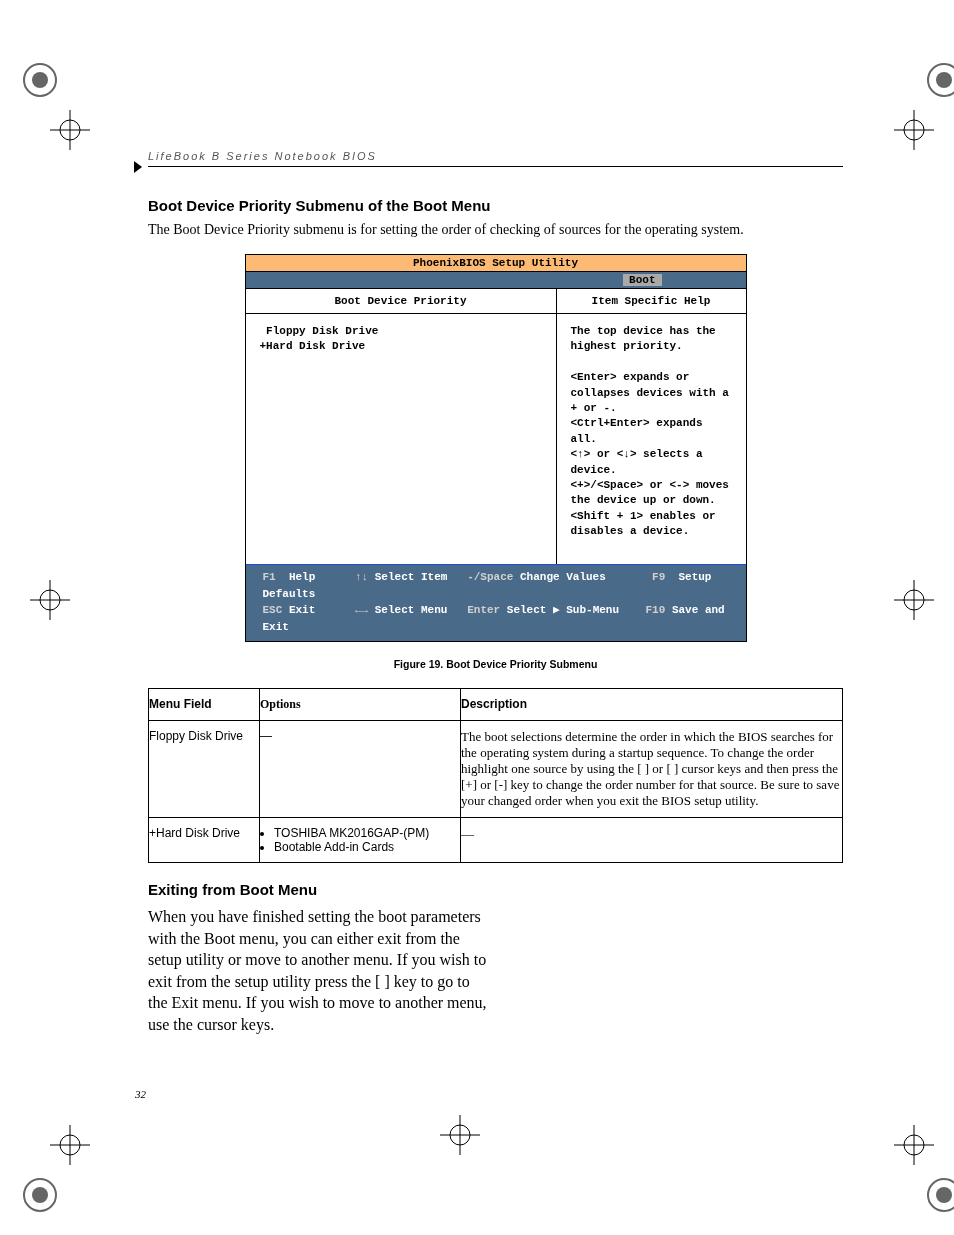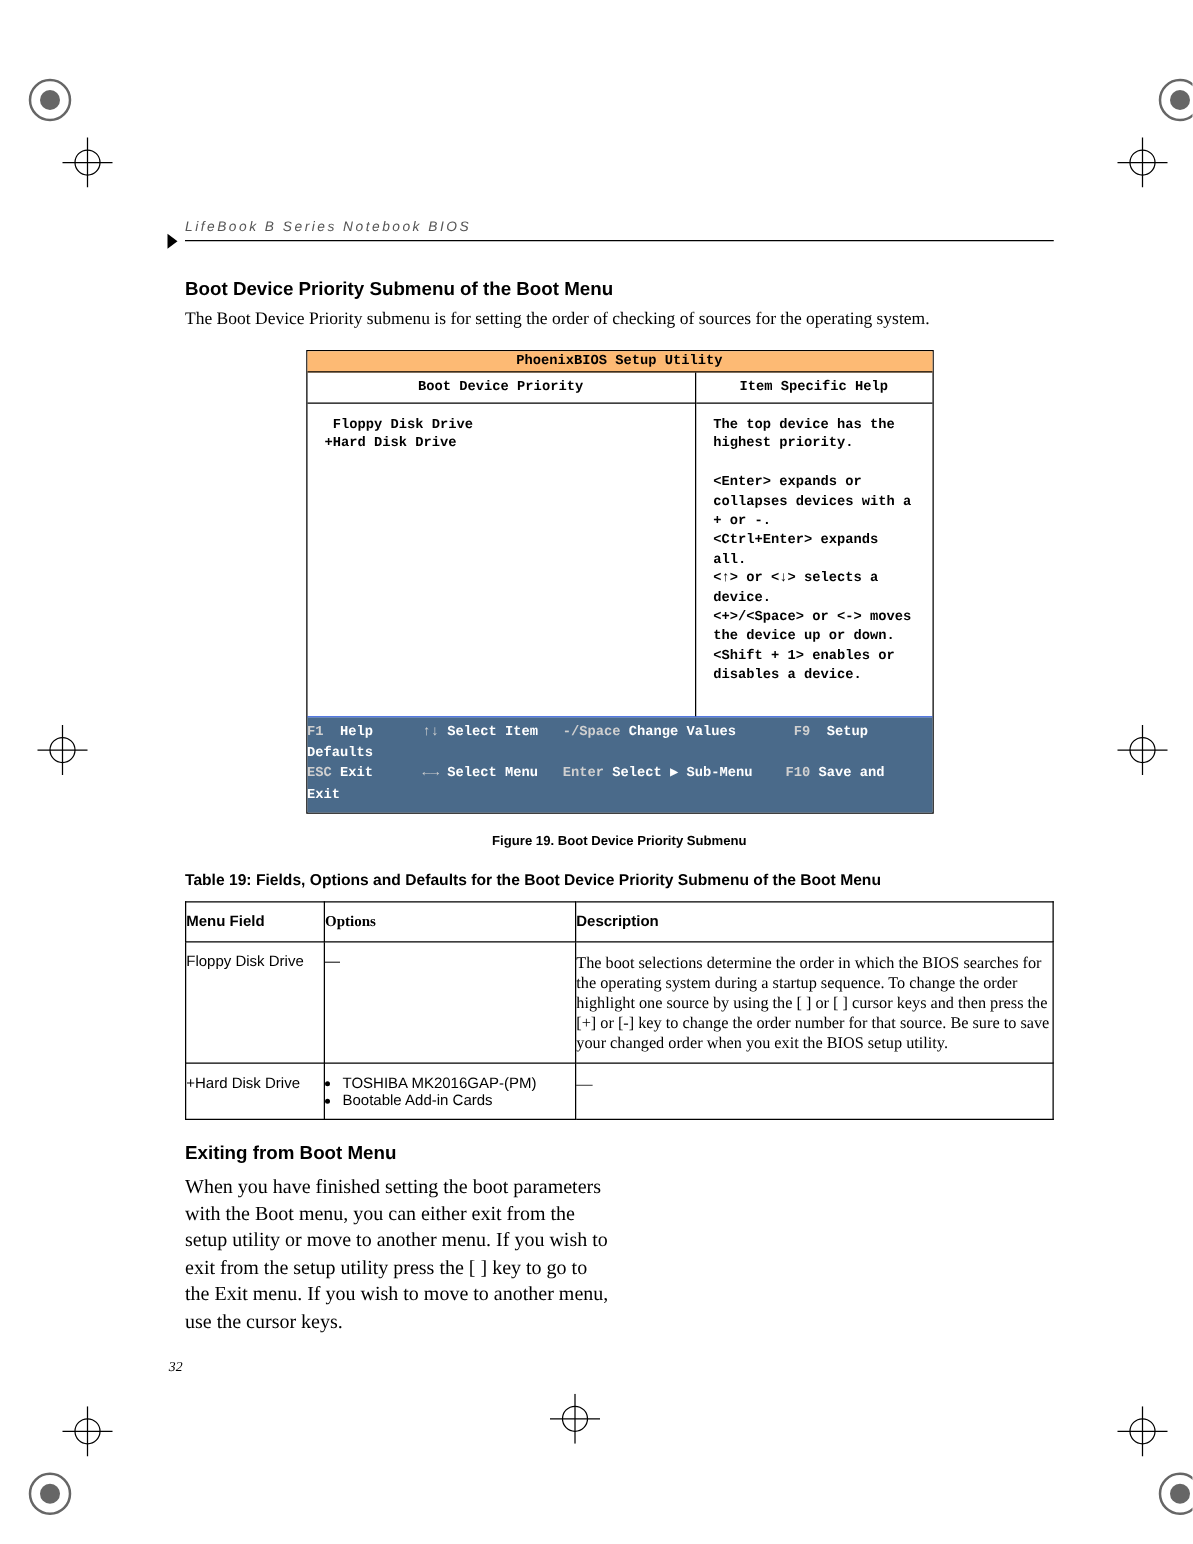--- a/index.html
+++ b/index.html
@@ -14,21 +14,21 @@
   }
   .crop-mark {
     position: absolute;
     width: 60px;
     height: 60px;
   }
   .crop-mark svg { display:block; }
   .page {
     position: absolute;
     left: 148px;
-    top: 176px;
+    top: 150px;
     width: 695px;
   }
   .running-head {
     font-family: "Arial Narrow", Arial, sans-serif;
     font-style: italic;
     font-size: 11px;
     letter-spacing: 2px;
     color: #555;
     border-bottom: 1px solid #000;
     padding-bottom: 4px;
@@ -101,21 +101,21 @@
   }
   .bios-body{
     padding:10px 14px;
     min-height:230px;
     line-height:1.4;
     white-space:pre-wrap;
   }
   .bios-footer{
     background:#4a6a8a;
     color:#fff;
-    padding:4px 8px 6px 0;
+    padding:4px 8px 6px 17px;
     line-height:1.5;
   }
   .bios-footer .k{color:#d0d0d0;}
   .figcap{
     font-family: Arial, sans-serif;
     font-size:10.5px;
     font-weight:bold;
     text-align:center;
     margin: 14px 0 18px 0;
   }
@@ -219,20 +219,24 @@
 </div>
 
 <div class="page">
   <div class="running-head">LifeBook B Series Notebook BIOS</div>
 
   <h2 class="section">Boot Device Priority Submenu of the Boot Menu</h2>
   <p class="body">The Boot Device Priority submenu is for setting the order of checking of sources for the operating system.</p>
 
   <div class="bios-box">
     <div class="bios-titlebar">PhoenixBIOS Setup Utility</div>
+    <div class="bios-tabbar">
+      <span class="spacer"></span>
+      <span class="tab-active">Boot</span>
+    </div>
     <div class="bios-cols">
       <div class="bios-left">
         <div class="bios-colhead">Boot Device Priority</div>
         <div class="bios-body"> Floppy Disk Drive
 +Hard Disk Drive</div>
       </div>
       <div class="bios-right">
         <div class="bios-colhead">Item Specific Help</div>
         <div class="bios-body">The top device has the highest priority.
 
@@ -254,21 +258,20 @@
         <span class="k">ESC</span>&nbsp;<span>Exit</span>&nbsp;&nbsp;&nbsp;&nbsp;&nbsp;
         <span class="k">←→</span>&nbsp;<span>Select Menu</span>&nbsp;&nbsp;
         <span class="k">Enter</span>&nbsp;<span>Select ▶ Sub-Menu</span>&nbsp;&nbsp;&nbsp;
         <span class="k">F10</span>&nbsp;<span>Save and Exit</span>
       </div>
     </div>
   </div>
 
   <div class="figcap">Figure 19.  Boot Device Priority Submenu</div>
 
-  <div class="tabletitle">Table 19: Fields, Options and Defaults for the Boot Device Priority Submenu of the Boot Menu</div>
 
   <table class="fields">
     <thead>
       <tr>
         <th style="width:110px;">Menu Field</th>
         <th style="width:200px;font-family:Liberation Serif, serif;">Options</th>
         <th>Description</th>
       </tr>
     </thead>
     <tbody>

